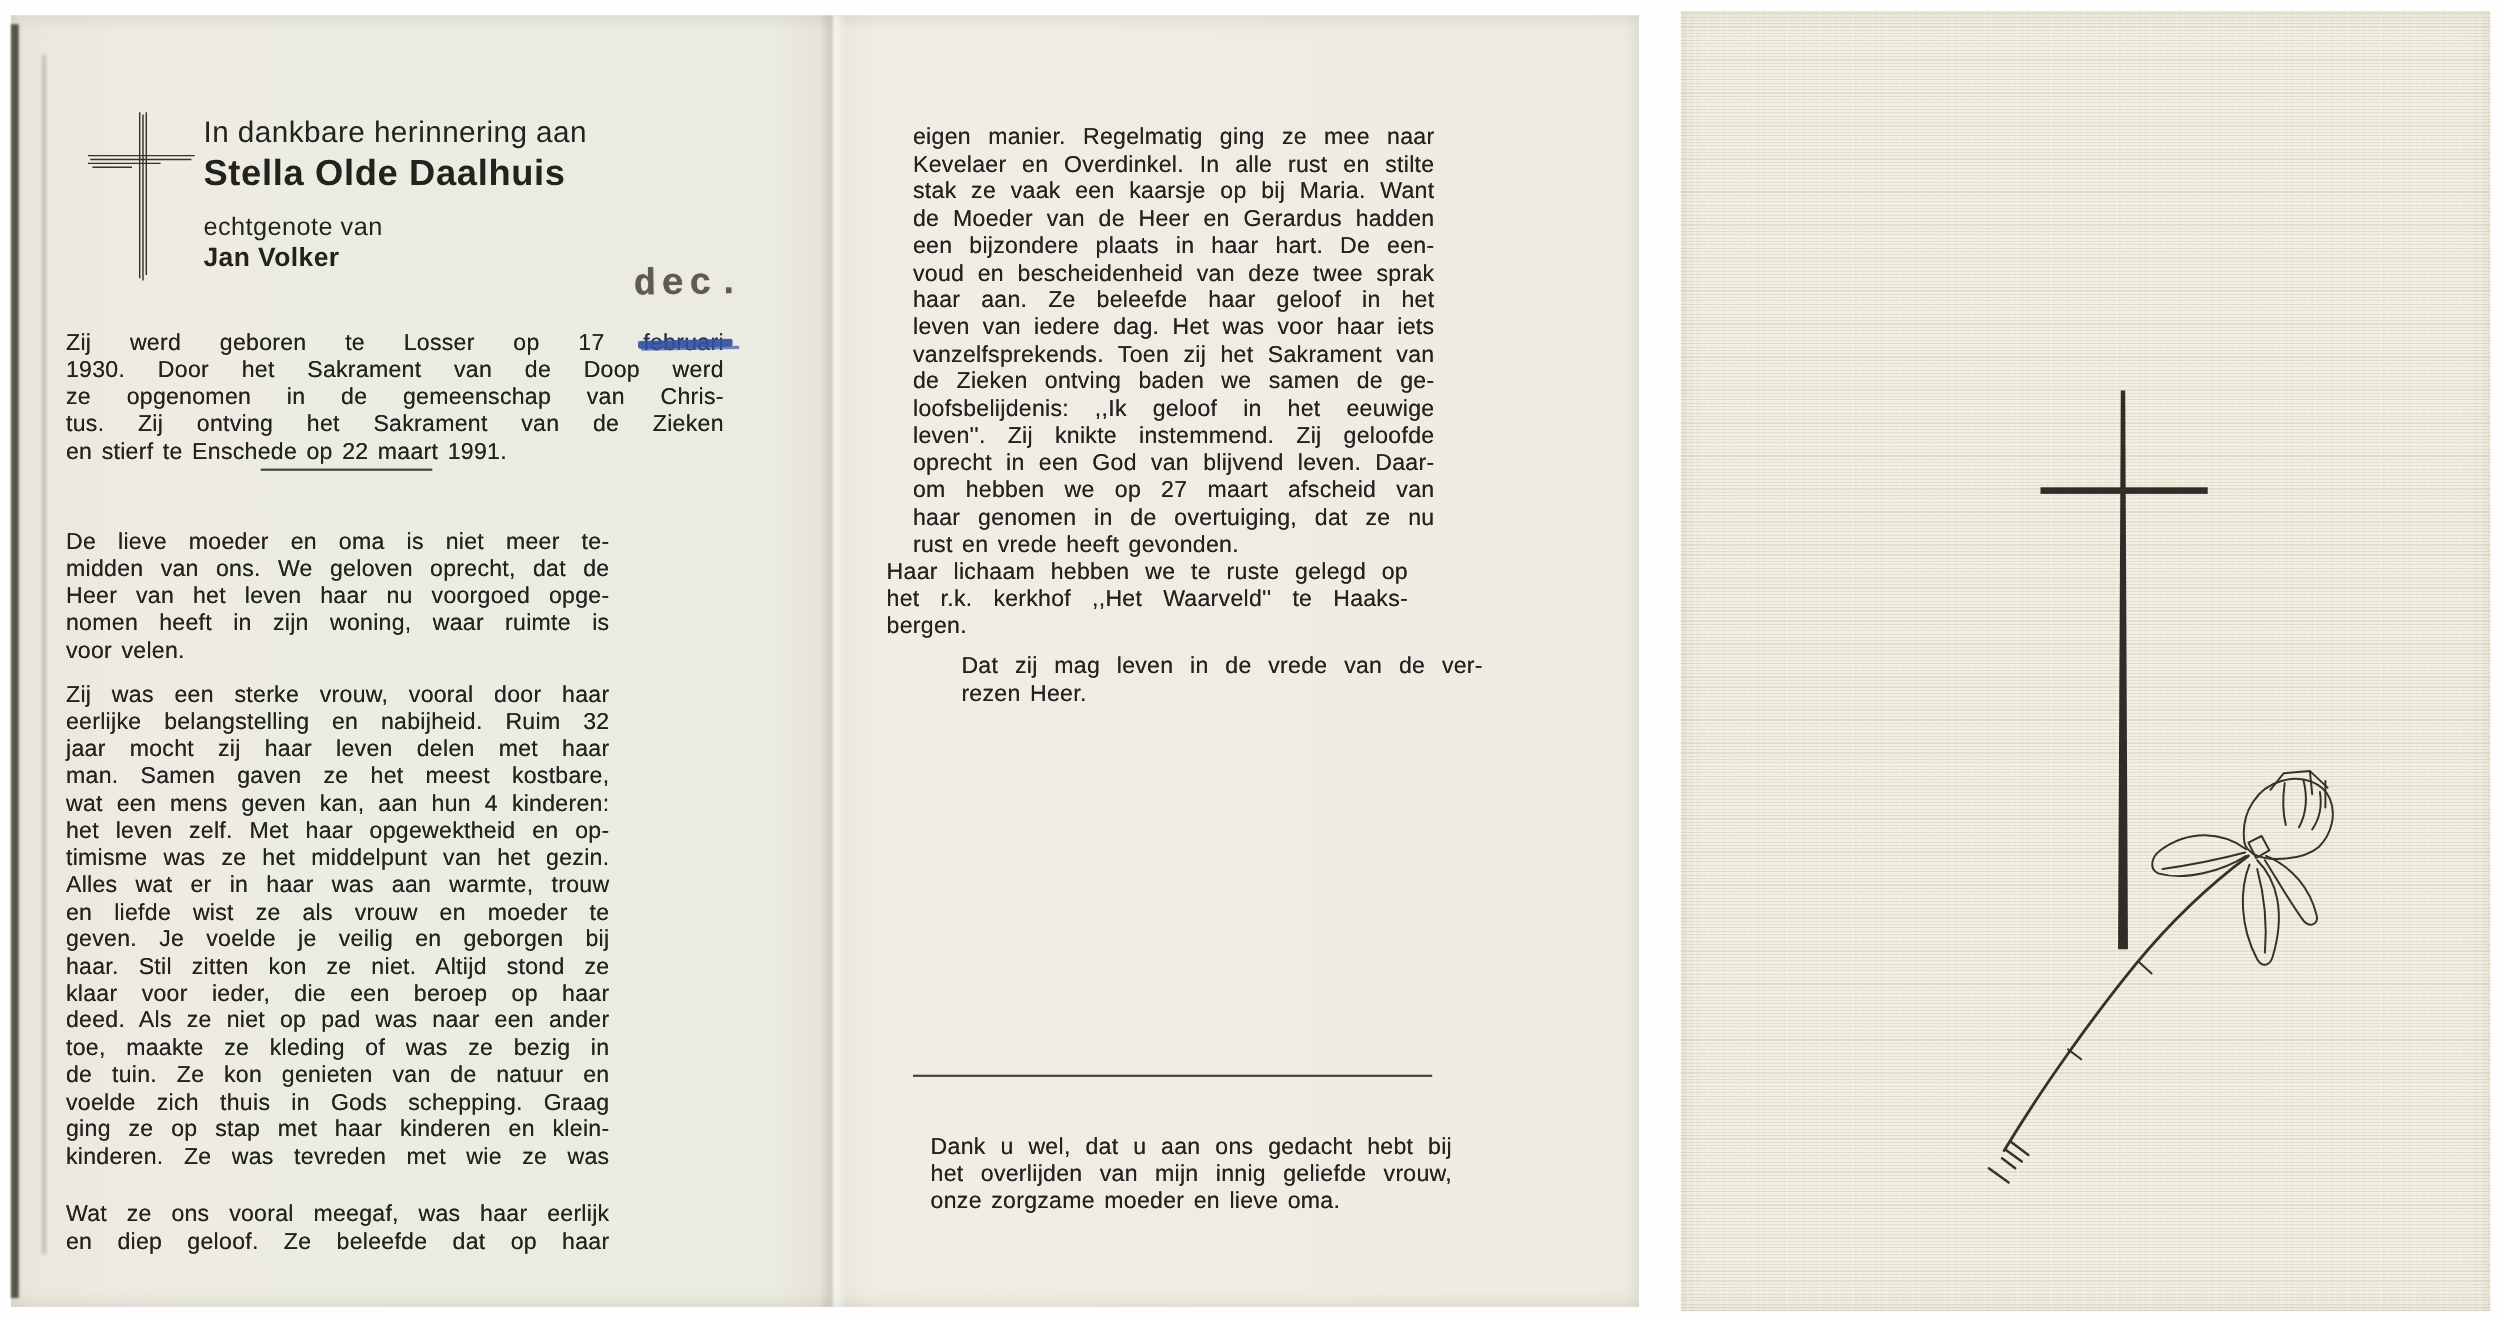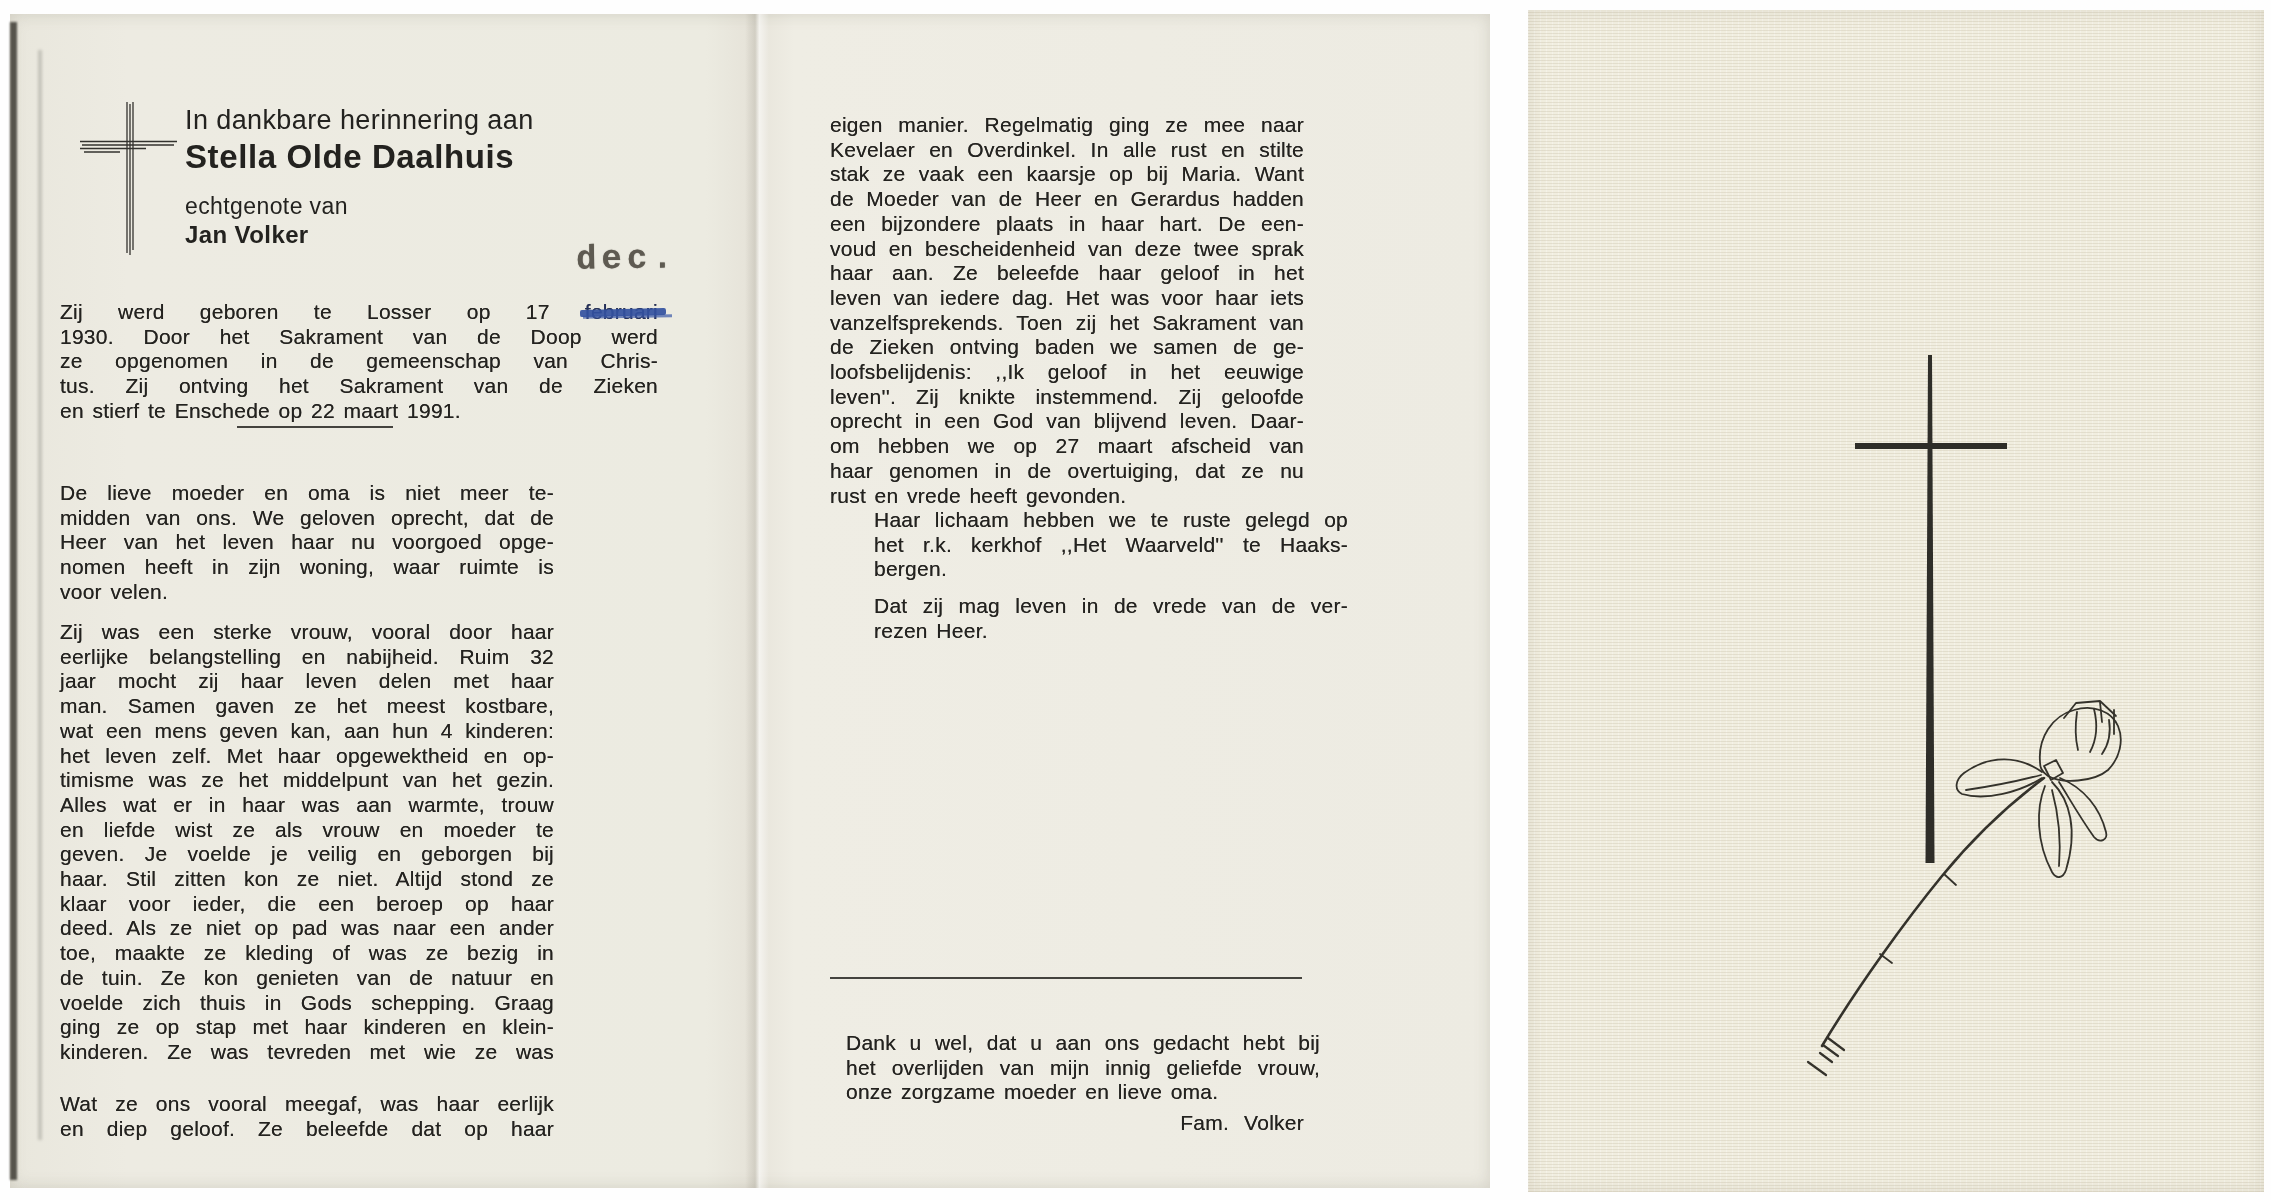--- a/index.html
+++ b/index.html
@@ -143,40 +143,39 @@
         <div class="tline">vanzelfsprekends. Toen zij het Sakrament van</div>
         <div class="tline">de Zieken ontving baden we samen de ge-</div>
         <div class="tline">loofsbelijdenis: ,,Ik geloof in het eeuwige</div>
         <div class="tline">leven''. Zij knikte instemmend. Zij geloofde</div>
         <div class="tline">oprecht in een God van blijvend leven. Daar-</div>
         <div class="tline">om hebben we op 27 maart afscheid van</div>
         <div class="tline">haar genomen in de overtuiging, dat ze nu</div>
         <div class="tline last">rust en vrede heeft gevonden.</div>
       </div>
 
-    <div class="txt" style="left:864px; top:479px; width:474px;">
+    <div class="txt" style="left:796px; top:479px; width:474px;">
         <div class="tline">Haar lichaam hebben we te ruste gelegd op</div>
         <div class="tline">het r.k. kerkhof ,,Het Waarveld'' te Haaks-</div>
         <div class="tline last">bergen.</div>
       </div>
 
     <div class="txt" style="left:864px; top:565px; width:474px;">
         <div class="tline">Dat zij mag leven in de vrede van de ver-</div>
         <div class="tline last">rezen Heer.</div>
       </div>
 
     <div class="divider" style="left:820px; top:963px; width:472px; height:2px;"></div>
 
     <div class="txt" style="left:836px; top:1002px; width:474px;">
         <div class="tline">Dank u wel, dat u aan ons gedacht hebt bij</div>
         <div class="tline">het overlijden van mijn innig geliefde vrouw,</div>
         <div class="tline last">onze zorgzame moeder en lieve oma.</div>
       </div>
 
-    <div class="txt signature">Fam. Volker</div>
   </div>
 
   <div class="card">
     <svg width="736" height="1182" viewBox="0 0 736 1182">
 
       <g>
         <polygon points="400,345 404,345 406.5,853 397.5,853" fill="#2e2d28"></polygon>
         <rect x="327" y="433" width="152" height="6" fill="#2e2d28"></rect>
       </g>
 

